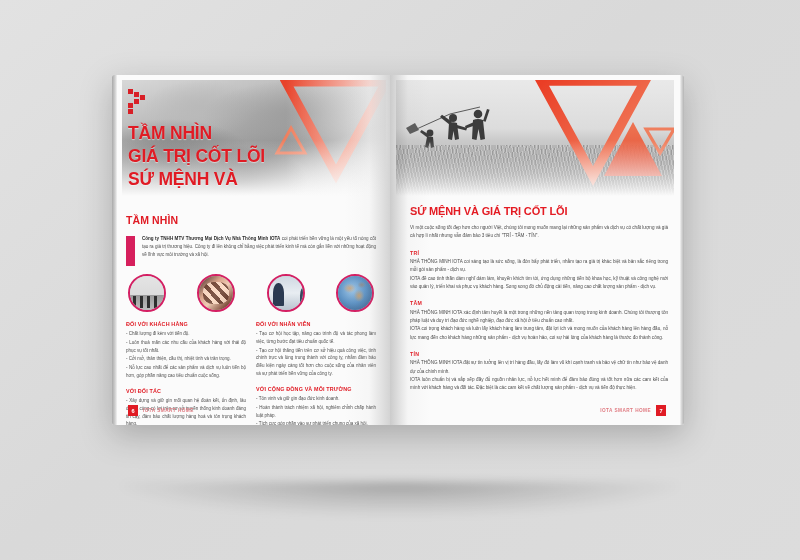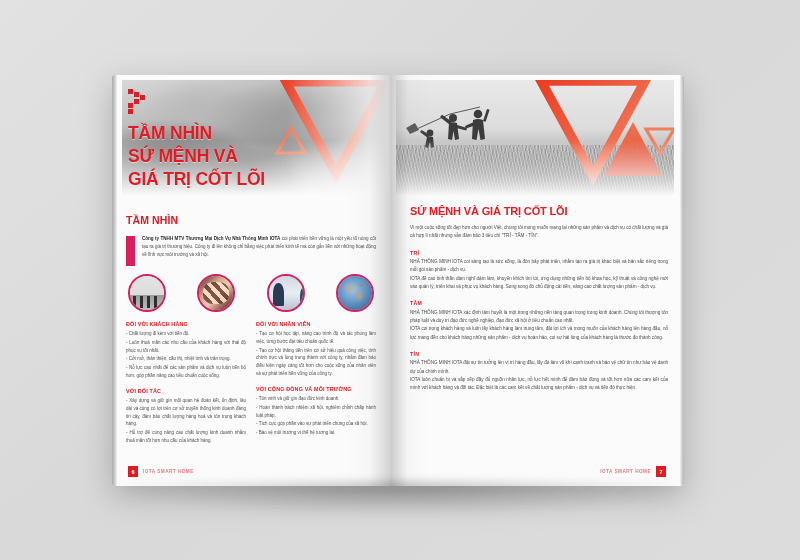--- a/index.html
+++ b/index.html
@@ -10,21 +10,21 @@
   }
   body {
     background: linear-gradient(140deg, #e2e2e2 0%, #d9d9d9 45%, #dcdcdc 100%);
     position: relative;
   }
 
   
   .book {
     position: absolute;
     left: 112px; top: 75px;
-    width: 572px; height: 411px;
+    width: 572px; height: 350px;
     display: flex;
     filter: drop-shadow(0 10px 16px rgba(0,0,0,0.22));
   }
   .page {
     position: relative;
     height: 100%;
     background: #fbfbfb;
     overflow: hidden;
   }
   .page-left  { width: 278px; border-radius: 2px 0 0 2px; }
@@ -226,22 +226,22 @@
       <i style="left:0px;  top:0px;"></i>
       <i style="left:6px;  top:3px;"></i>
       <i style="left:12px; top:6px;"></i>
       <i style="left:6px;  top:10px;"></i>
       <i style="left:0px;  top:14px;"></i>
       <i style="left:0px;  top:20px;"></i>
     </div>
 
     <div class="hero-title">
       <div>TẦM NHÌN</div>
+      <div>GIÁ TRỊ CỐT LÕI</div>
       <div>SỨ MỆNH VÀ</div>
-      <div>GIÁ TRỊ CỐT LÕI</div>
     </div>
 
     <div class="page-body" style="margin-top:18px;">
 
       <div class="sec-head">TẦM NHÌN</div>
 
       <div class="intro-row">
         <div class="intro-bar"></div>
         <div class="intro-text">
           <b>Công ty TNHH MTV Thương Mại Dịch Vụ Nhà Thông Minh IOTA</b><span> coi phát triển bền vững là một yếu tố nòng cốt tạo ra giá trị thương hiệu. Công ty đi lên không chỉ bằng việc phát triển kinh tế mà còn gắn liền với những hoạt động về lĩnh vực môi trường và xã hội.</span>

